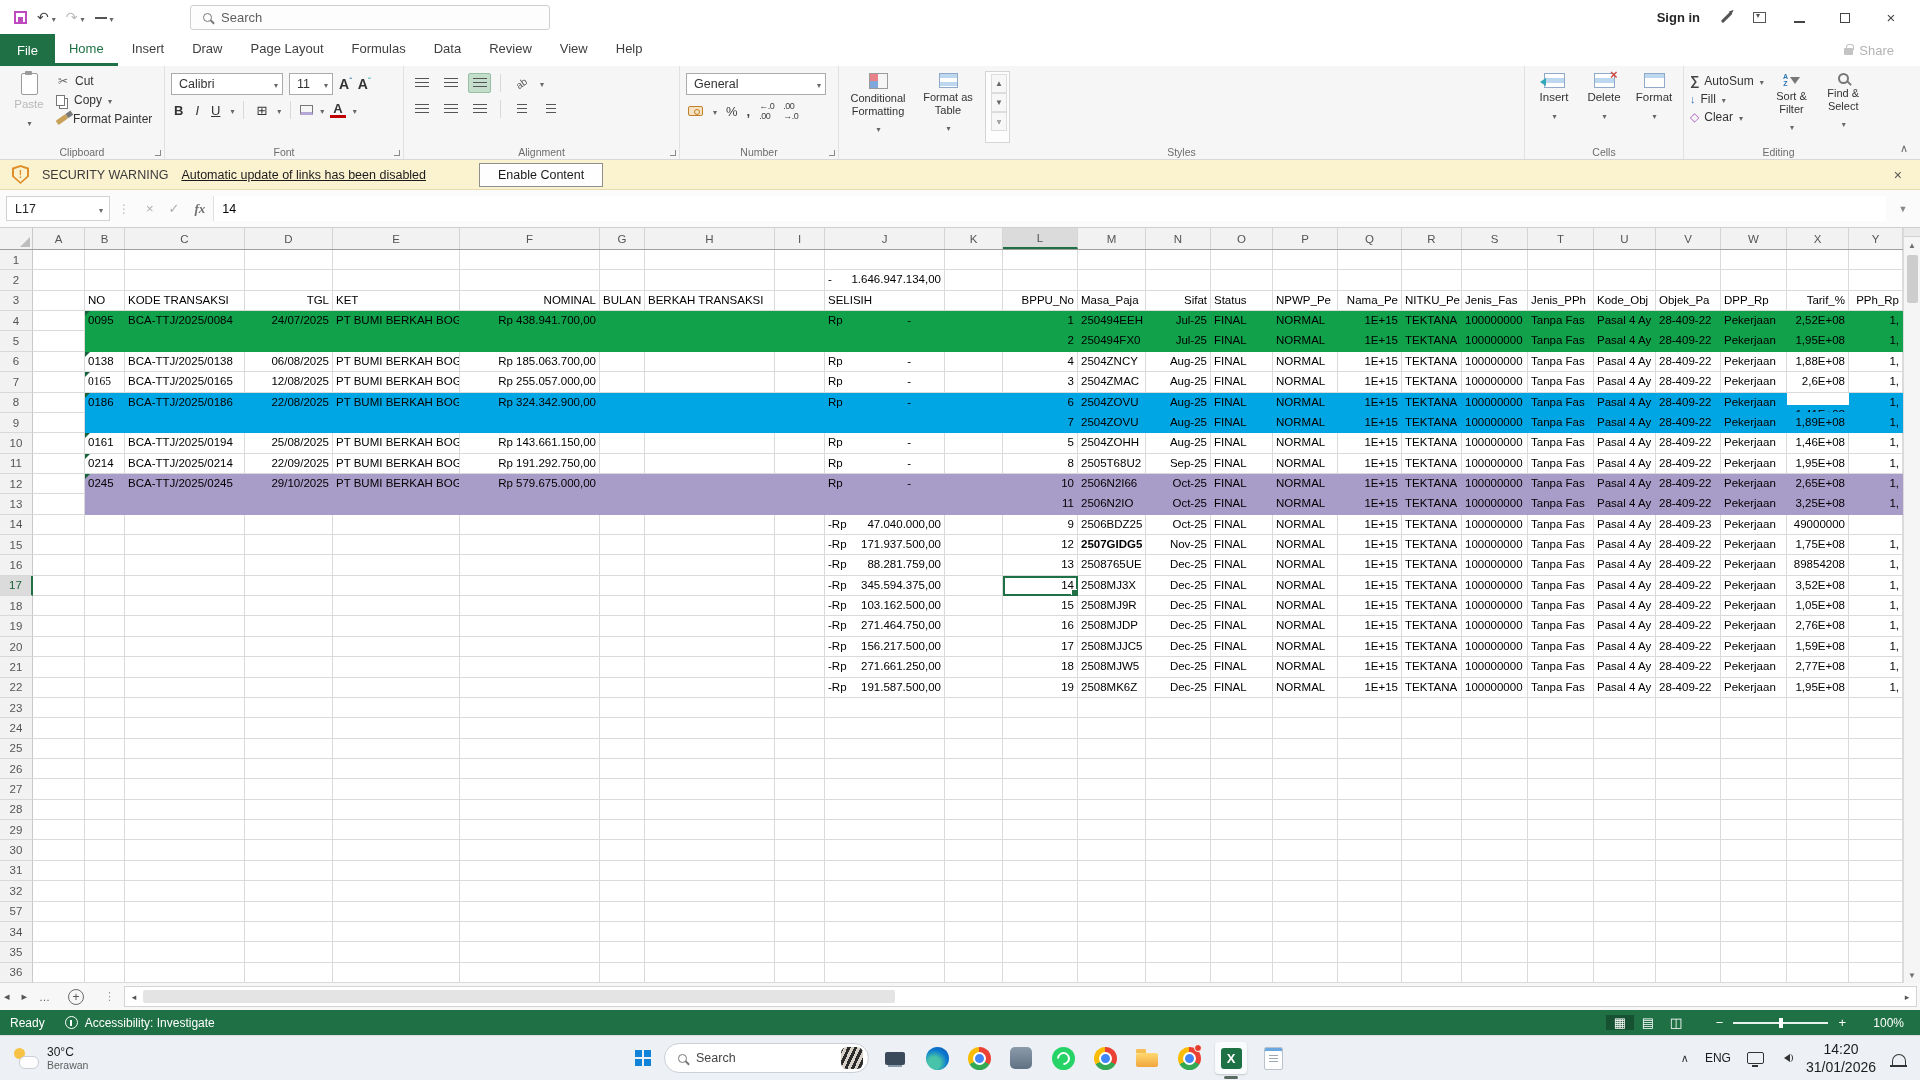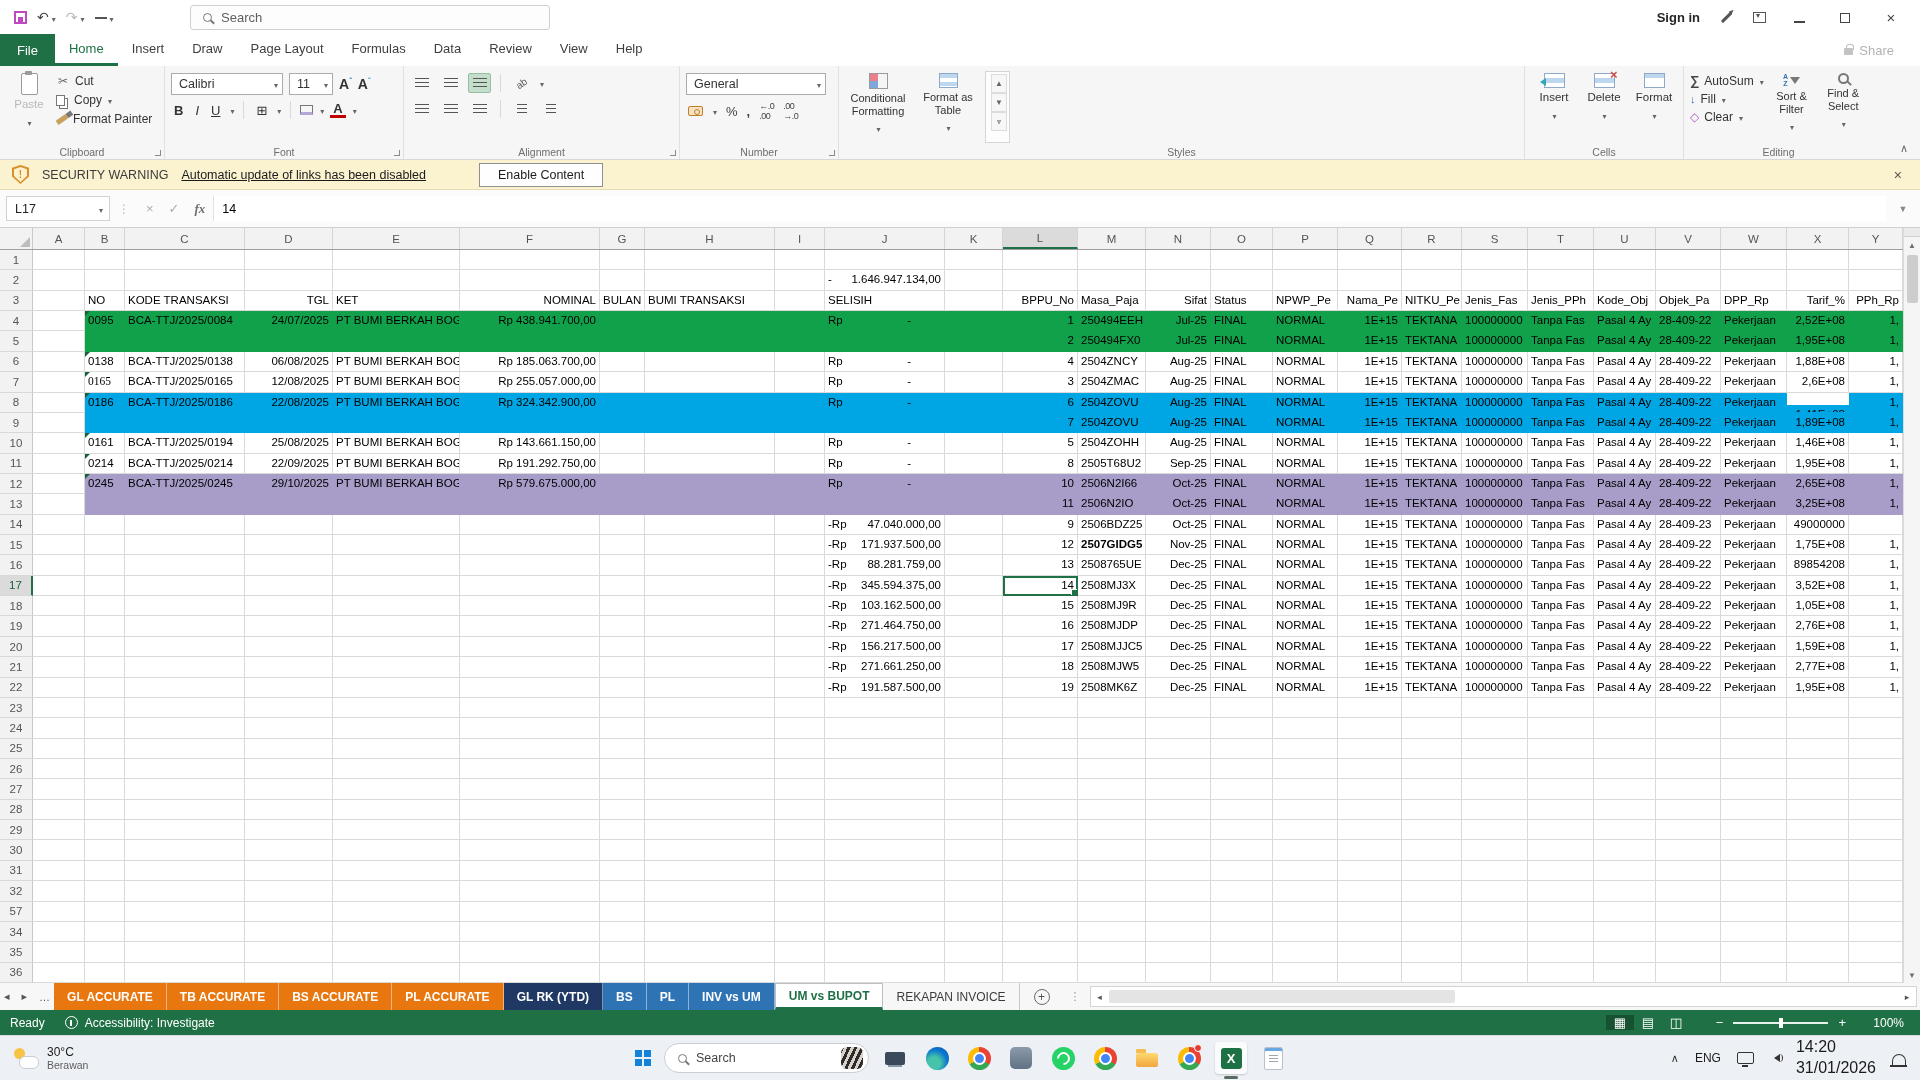--- a/index.html
+++ b/index.html
@@ -213,21 +213,21 @@
 .activebar{position:absolute;bottom:-5px;left:9px;width:14px;height:3px;border-radius:2px;background:#5A6B61}
 .app-notepad::before{content:"";width:17px;height:21px;background:#fff;border:1px solid #B9C2CC;border-radius:2px;box-shadow:inset 0 3px 0 #69A7E0}
 .app-notepad::after{content:"";position:absolute;width:9px;height:7px;background:repeating-linear-gradient(#9AA7B5 0 1px,transparent 1px 3px)}
 .tray{margin-left:auto;display:flex;align-items:center;gap:16px;padding-right:14px}
 .chev{color:#333;font-size:11px}
 .lang{font-size:12px;color:#1b1b1b}
 .monic{width:17px;height:12px;border:1.5px solid #333;border-radius:2px;position:relative}
 .monic::after{content:"";position:absolute;left:4px;bottom:-4px;width:6px;height:2px;background:#333}
 .spkic{width:0;height:0;border:4px solid transparent;border-right:6px solid #333;position:relative}
 .spkic::after{content:"";position:absolute;left:3px;top:-4px;width:5px;height:8px;border-right:1.5px solid #333;border-radius:0 6px 6px 0}
-.clock{text-align:left;font-size:16px;line-height:1.3;color:#1b1b1b}
+.clock{text-align:center;font-size:14px;line-height:1.3;color:#1b1b1b}
 .bellic{width:14px;height:11px;border:1.5px solid #333;border-radius:7px 7px 0 0;border-bottom:none;position:relative;margin-top:2px}
 .bellic::after{content:"";position:absolute;left:-3.5px;bottom:-2px;width:17px;height:1.8px;background:#333}
 </style>
 </head>
 <body>
 
 <div id="titlebar">
   <div class="qat">
     <div class="qbtn">
         <span class="saveic"></span>
@@ -592,21 +592,21 @@
         </div>
         <div class="grow">
           <div class="rhd">3</div>
           <div class="cell" style="width: 52px; flex-basis: 52px;"></div>
           <div class="cell" style="width: 40px; flex-basis: 40px;">NO</div>
           <div class="cell" style="width: 120px; flex-basis: 120px;">KODE TRANSAKSI</div>
           <div class="cell r" style="width: 88px; flex-basis: 88px;">TGL</div>
           <div class="cell" style="width: 127px; flex-basis: 127px;">KET</div>
           <div class="cell r" style="width: 140px; flex-basis: 140px;">NOMINAL</div>
           <div class="cell" style="width: 45px; flex-basis: 45px;">BULAN</div>
-          <div class="cell" style="width: 130px; flex-basis: 130px;">BUMI TRANSAKSI</div>
+          <div class="cell" style="width: 130px; flex-basis: 130px;">BERKAH TRANSAKSI</div>
           <div class="cell" style="width: 50px; flex-basis: 50px;"></div>
           <div class="cell" style="width: 120px; flex-basis: 120px;">SELISIH</div>
           <div class="cell" style="width: 58px; flex-basis: 58px;"></div>
           <div class="cell r" style="width: 75px; flex-basis: 75px;">BPPU_No</div>
           <div class="cell" style="width: 68px; flex-basis: 68px;">Masa_Paja</div>
           <div class="cell r" style="width: 65px; flex-basis: 65px;">Sifat</div>
           <div class="cell" style="width: 62px; flex-basis: 62px;">Status</div>
           <div class="cell" style="width: 65px; flex-basis: 65px;">NPWP_Pe</div>
           <div class="cell r" style="width: 64px; flex-basis: 64px;">Nama_Pe</div>
           <div class="cell" style="width: 60px; flex-basis: 60px;">NITKU_Pe</div>
@@ -1600,32 +1600,20 @@
     <div class="varr">▼</div>
   </div>
 </div>
 
 <div id="sheettabs">
   <div class="snav">
     <span>◂</span>
     <span>▸</span>
     <span>…</span>
   </div>
-  <div class="stabs">
-      <div class="stab st-orange">GL ACCURATE</div>
-      <div class="stab st-orange">TB ACCURATE</div>
-      <div class="stab st-orange">BS ACCURATE</div>
-      <div class="stab st-orange">PL ACCURATE</div>
-      <div class="stab st-navy">GL RK (YTD)</div>
-      <div class="stab st-blue">BS</div>
-      <div class="stab st-blue">PL</div>
-      <div class="stab st-blue">INV vs UM</div>
-      <div class="stab st-active">UM vs BUPOT</div>
-      <div class="stab st-plain">REKAPAN INVOICE</div>
-    </div>
   <div class="addsheet">
       <span class="plus">+</span>
     </div>
   <div class="hdots">⋮</div>
   <div class="hscroll">
     <span class="harr">◂</span>
     <span class="hthumb"></span>
     <span class="harr right">▸</span>
   </div>
 </div>

